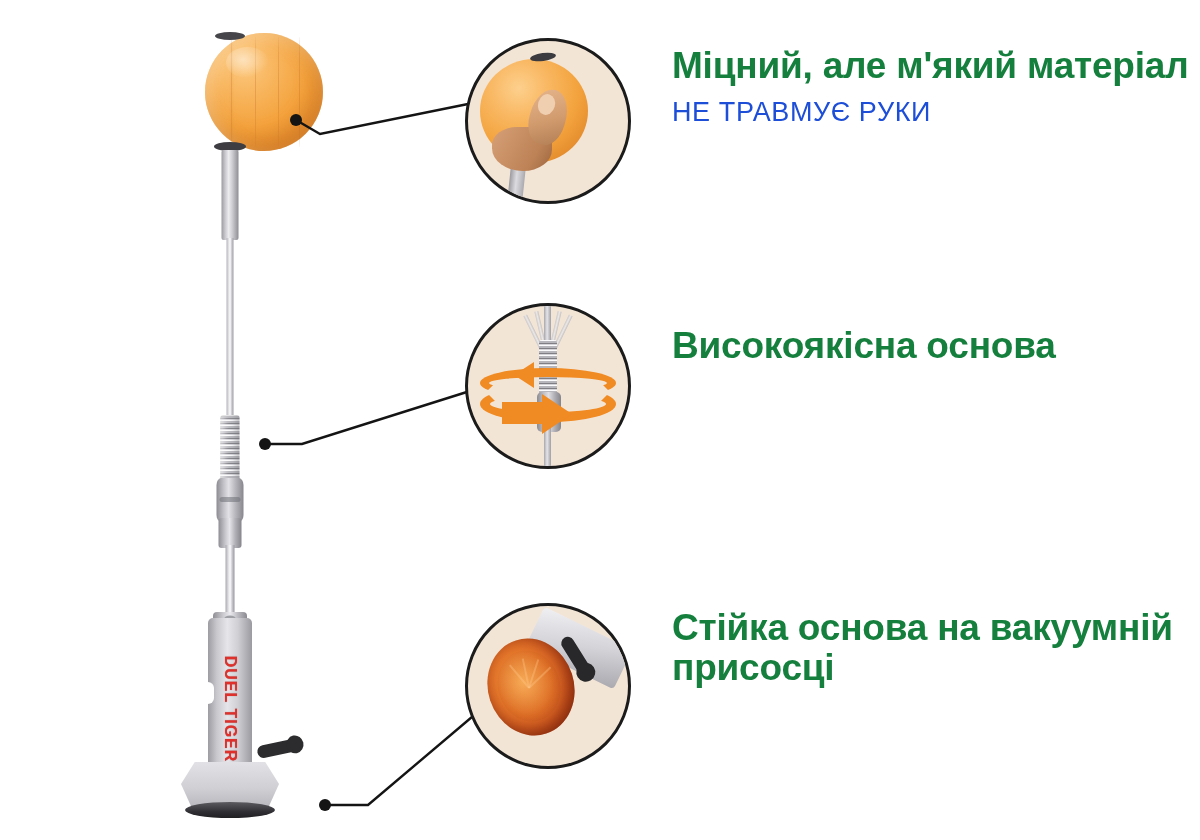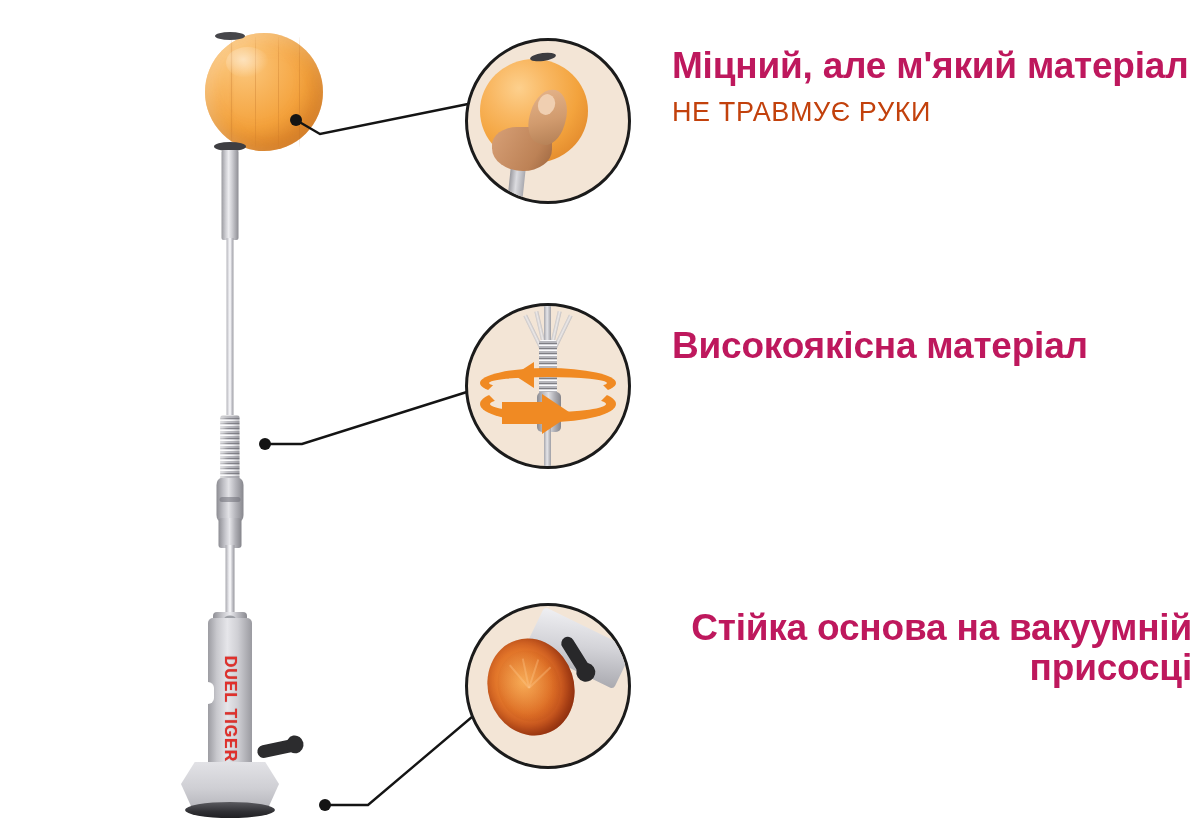--- a/index.html
+++ b/index.html
@@ -509,36 +509,36 @@
   }
 
   
   .feature {
     position: absolute;
     left: 672px;
     width: 520px;
   }
   #feature-material { top: 46px; }
   #feature-spring  { top: 326px; }
-  #feature-suction { top: 608px; text-align: right; }
+  #feature-suction { top: 608px; }
 
   .feature .title {
     font-size: 37px;
     font-weight: 700;
     line-height: 1.08;
-    color: #be185d;
+    color: #15803d;
     letter-spacing: -0.2px;
     margin: 0;
   }
   .feature .subtitle {
     margin: 12px 0 0 0;
     font-size: 27px;
     font-weight: 300;
     line-height: 1.1;
-    color: #c2410c;
+    color: #1d4ed8;
     letter-spacing: 0.6px;
   }
 </style>
 </head>
 <body>
 
 <div id="stage">
 
   <div id="product">
 
@@ -618,20 +618,20 @@
     <div class="c3-cup-rib r4"></div>
     <div class="c3-lever"></div>
   </div>
 
   <div class="feature" id="feature-material">
     <h2 class="title">Міцний, але м'який матеріал</h2>
     <p class="subtitle">НЕ ТРАВМУЄ РУКИ</p>
   </div>
 
   <div class="feature" id="feature-spring">
-    <h2 class="title">Високоякісна матеріал</h2>
+    <h2 class="title">Високоякісна основа</h2>
   </div>
 
   <div class="feature" id="feature-suction">
     <h2 class="title">Стійка основа на вакуумній присосці</h2>
   </div>
 
 </div>
 
 </body></html>

